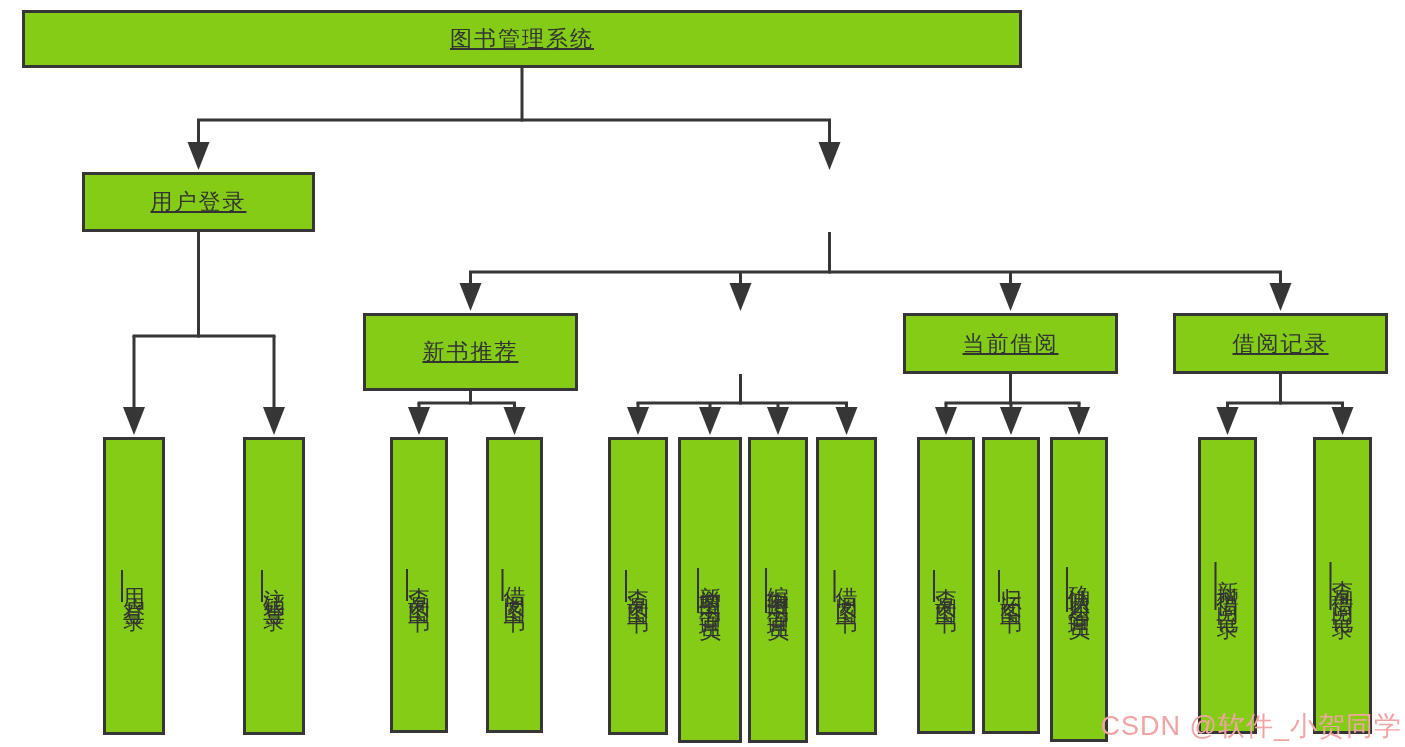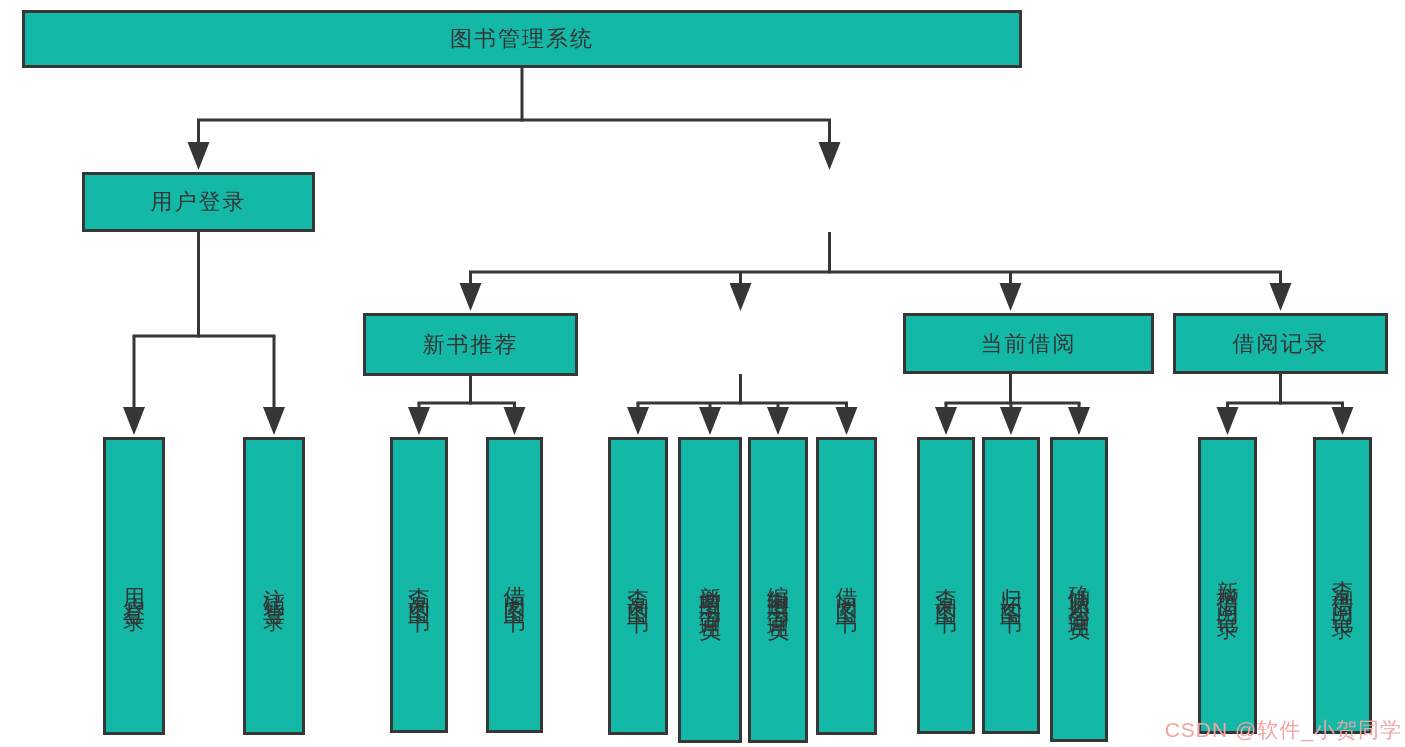--- a/index.html
+++ b/index.html
@@ -14,41 +14,42 @@
   }
   svg.connectors {
     position: absolute;
     left: 0; top: 0;
     color: var(--line, #363636);
   }
   .node {
     position: absolute;
     box-sizing: border-box;
     border: 3px solid var(--line, #363636);
-    background: #14b8a6;
+    background: #84cc16;
     display: flex;
     align-items: center;
     justify-content: center;
     line-height: 1;
+    text-decoration: underline;
   }
   .node.h {
     font-size: 22px;
     letter-spacing: 2px;
     white-space: nowrap;
   }
   .node.v {
     writing-mode: vertical-rl;
     font-size: 22px;
     letter-spacing: 8px;
   }
   .watermark {
     position: absolute;
     right: 3px;
     bottom: 3px;
-    font-size: 21px;
+    font-size: 27px;
     letter-spacing: 1px;
     color: var(--watermark, #f2a3a3);
     z-index: 5;
     white-space: nowrap;
   }
 </style>
 </head>
 <body>
 
 <div class="canvas">
@@ -116,22 +117,22 @@
       <polygon points="1068,407 1090,407 1079,435"></polygon>
       <polygon points="1216.5,407 1238.5,407 1227.5,435"></polygon>
       <polygon points="1331.5,407 1353.5,407 1342.5,435"></polygon>
     </g>
   </svg>
 
   <div class="node h" style="left:22px; top:10px; width:1000px; height:58px;">图书管理系统</div>
 
   <div class="node h" style="left:82px; top:172px; width:233px; height:60px;">用户登录</div>
 
-  <div class="node h" style="left:363px; top:313px; width:215px; height:63px;">新书推荐</div>
-  <div class="node h" style="left:903px; top:313px; width:251px; height:61px;">当前借阅</div>
+  <div class="node h" style="left:363px; top:313px; width:215px; height:78px;">新书推荐</div>
+  <div class="node h" style="left:903px; top:313px; width:215px; height:61px;">当前借阅</div>
   <div class="node h" style="left:1173px; top:313px; width:215px; height:61px;">借阅记录</div>
 
   <div class="node v" style="left:103px; top:437px; width:62px; height:298px;">用户登录</div>
   <div class="node v" style="left:243px; top:437px; width:62px; height:298px;">注销登录</div>
 
   <div class="node v" style="left:390px; top:437px; width:58px; height:296px;">查询图书</div>
   <div class="node v" style="left:486px; top:437px; width:57px; height:296px;">借阅图书</div>
 
   <div class="node v" style="left:608px; top:437px; width:60px; height:298px;">查询图书</div>
   <div class="node v" style="left:678px; top:437px; width:64px; height:306px; letter-spacing:5px;">新增图书（管理员）</div>

